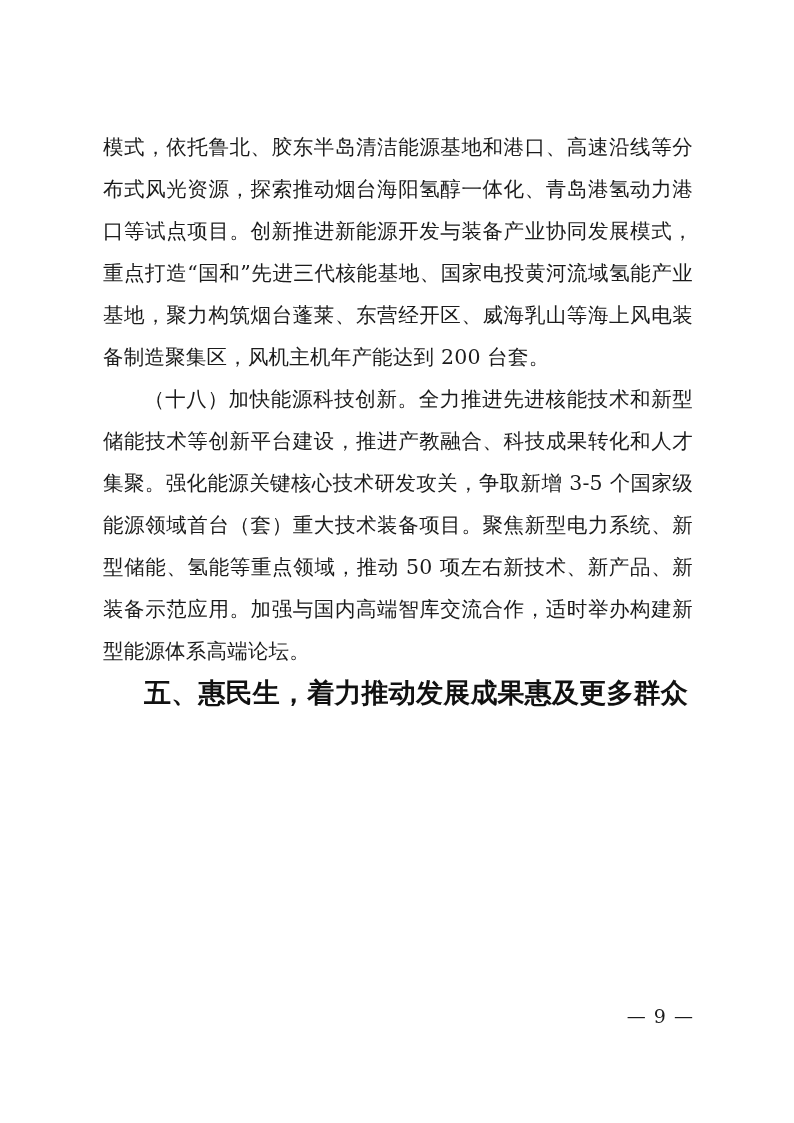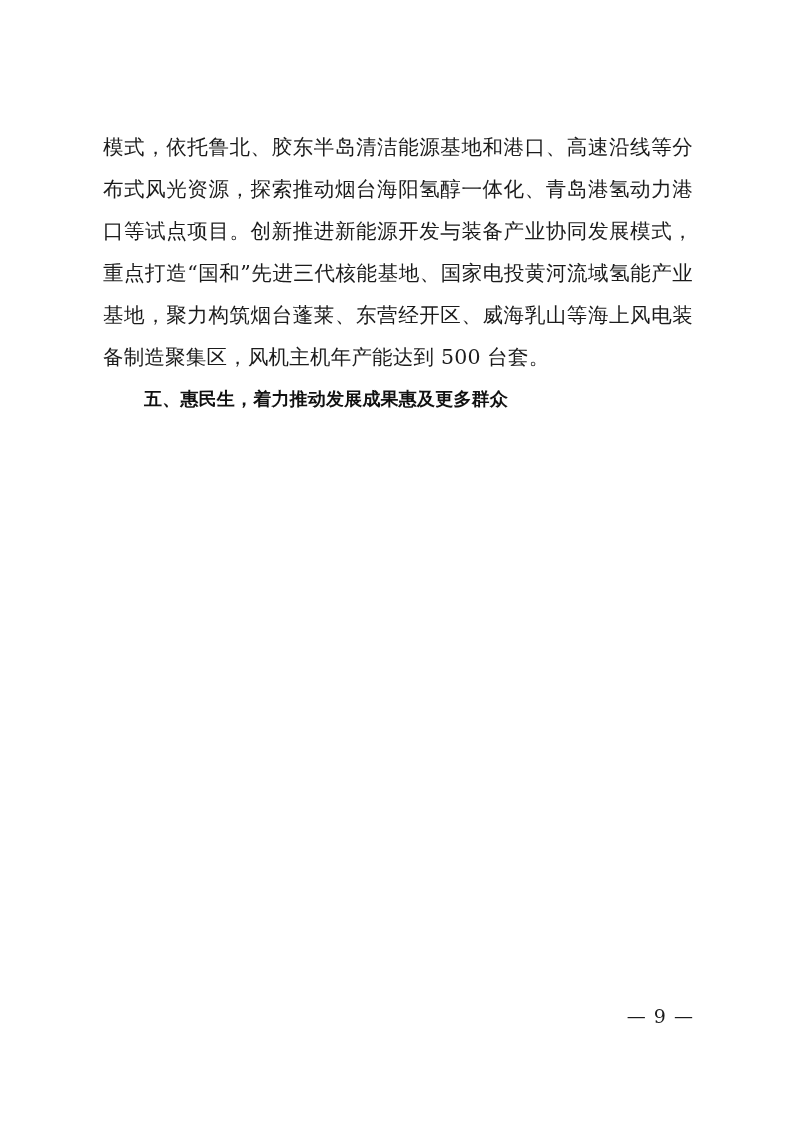--- a/index.html
+++ b/index.html
@@ -30,21 +30,21 @@
     text-align: justify;
     text-justify: inter-ideograph;
     margin: 0;
     letter-spacing: 0.2px;
   }
   .indent {
     text-indent: 41px;
   }
   .heading {
     font-family: "DejaVu Serif", "Liberation Serif", serif;
-    font-size: 18px;
+    font-size: 27px;
     line-height: 42px;
     color: #111111;
     font-weight: bold;
     text-indent: 41px;
     margin: 0;
     letter-spacing: 0.2px;
   }
   .page-number {
     position: absolute;
     right: 100px;
@@ -53,17 +53,18 @@
     font-size: 19px;
     color: #1b1b1b;
     letter-spacing: 1px;
   }
 </style>
 </head>
 <body>
 
 <div class="page">
   <div class="content">
-    <p class="para">模式，依托鲁北、胶东半岛清洁能源基地和港口、高速沿线等分布式风光资源，探索推动烟台海阳氢醇一体化、青岛港氢动力港口等试点项目。创新推进新能源开发与装备产业协同发展模式，重点打造“国和”先进三代核能基地、国家电投黄河流域氢能产业基地，聚力构筑烟台蓬莱、东营经开区、威海乳山等海上风电装备制造聚集区，风机主机年产能达到 500 台套。</p>
+    <p class="para">模式，依托鲁北、胶东半岛清洁能源基地和港口、高速沿线等分布式风光资源，探索推动烟台海阳氢醇一体化、青岛港氢动力港口等试点项目。创新推进新能源开发与装备产业协同发展模式，重点打造“国和”先进三代核能基地、国家电投黄河流域氢能产业基地，聚力构筑烟台蓬莱、东营经开区、威海乳山等海上风电装备制造聚集区，风机主机年产能达到 200 台套。</p>
+    <p class="para indent">（十八）加快能源科技创新。全力推进先进核能技术和新型储能技术等创新平台建设，推进产教融合、科技成果转化和人才集聚。强化能源关键核心技术研发攻关，争取新增 3-5 个国家级能源领域首台（套）重大技术装备项目。聚焦新型电力系统、新型储能、氢能等重点领域，推动 50 项左右新技术、新产品、新装备示范应用。加强与国内高端智库交流合作，适时举办构建新型能源体系高端论坛。</p>
     <p class="heading">五、惠民生，着力推动发展成果惠及更多群众</p>
   </div>
   <div class="page-number">— 9 —</div>
 </div>
 
 </body></html>

